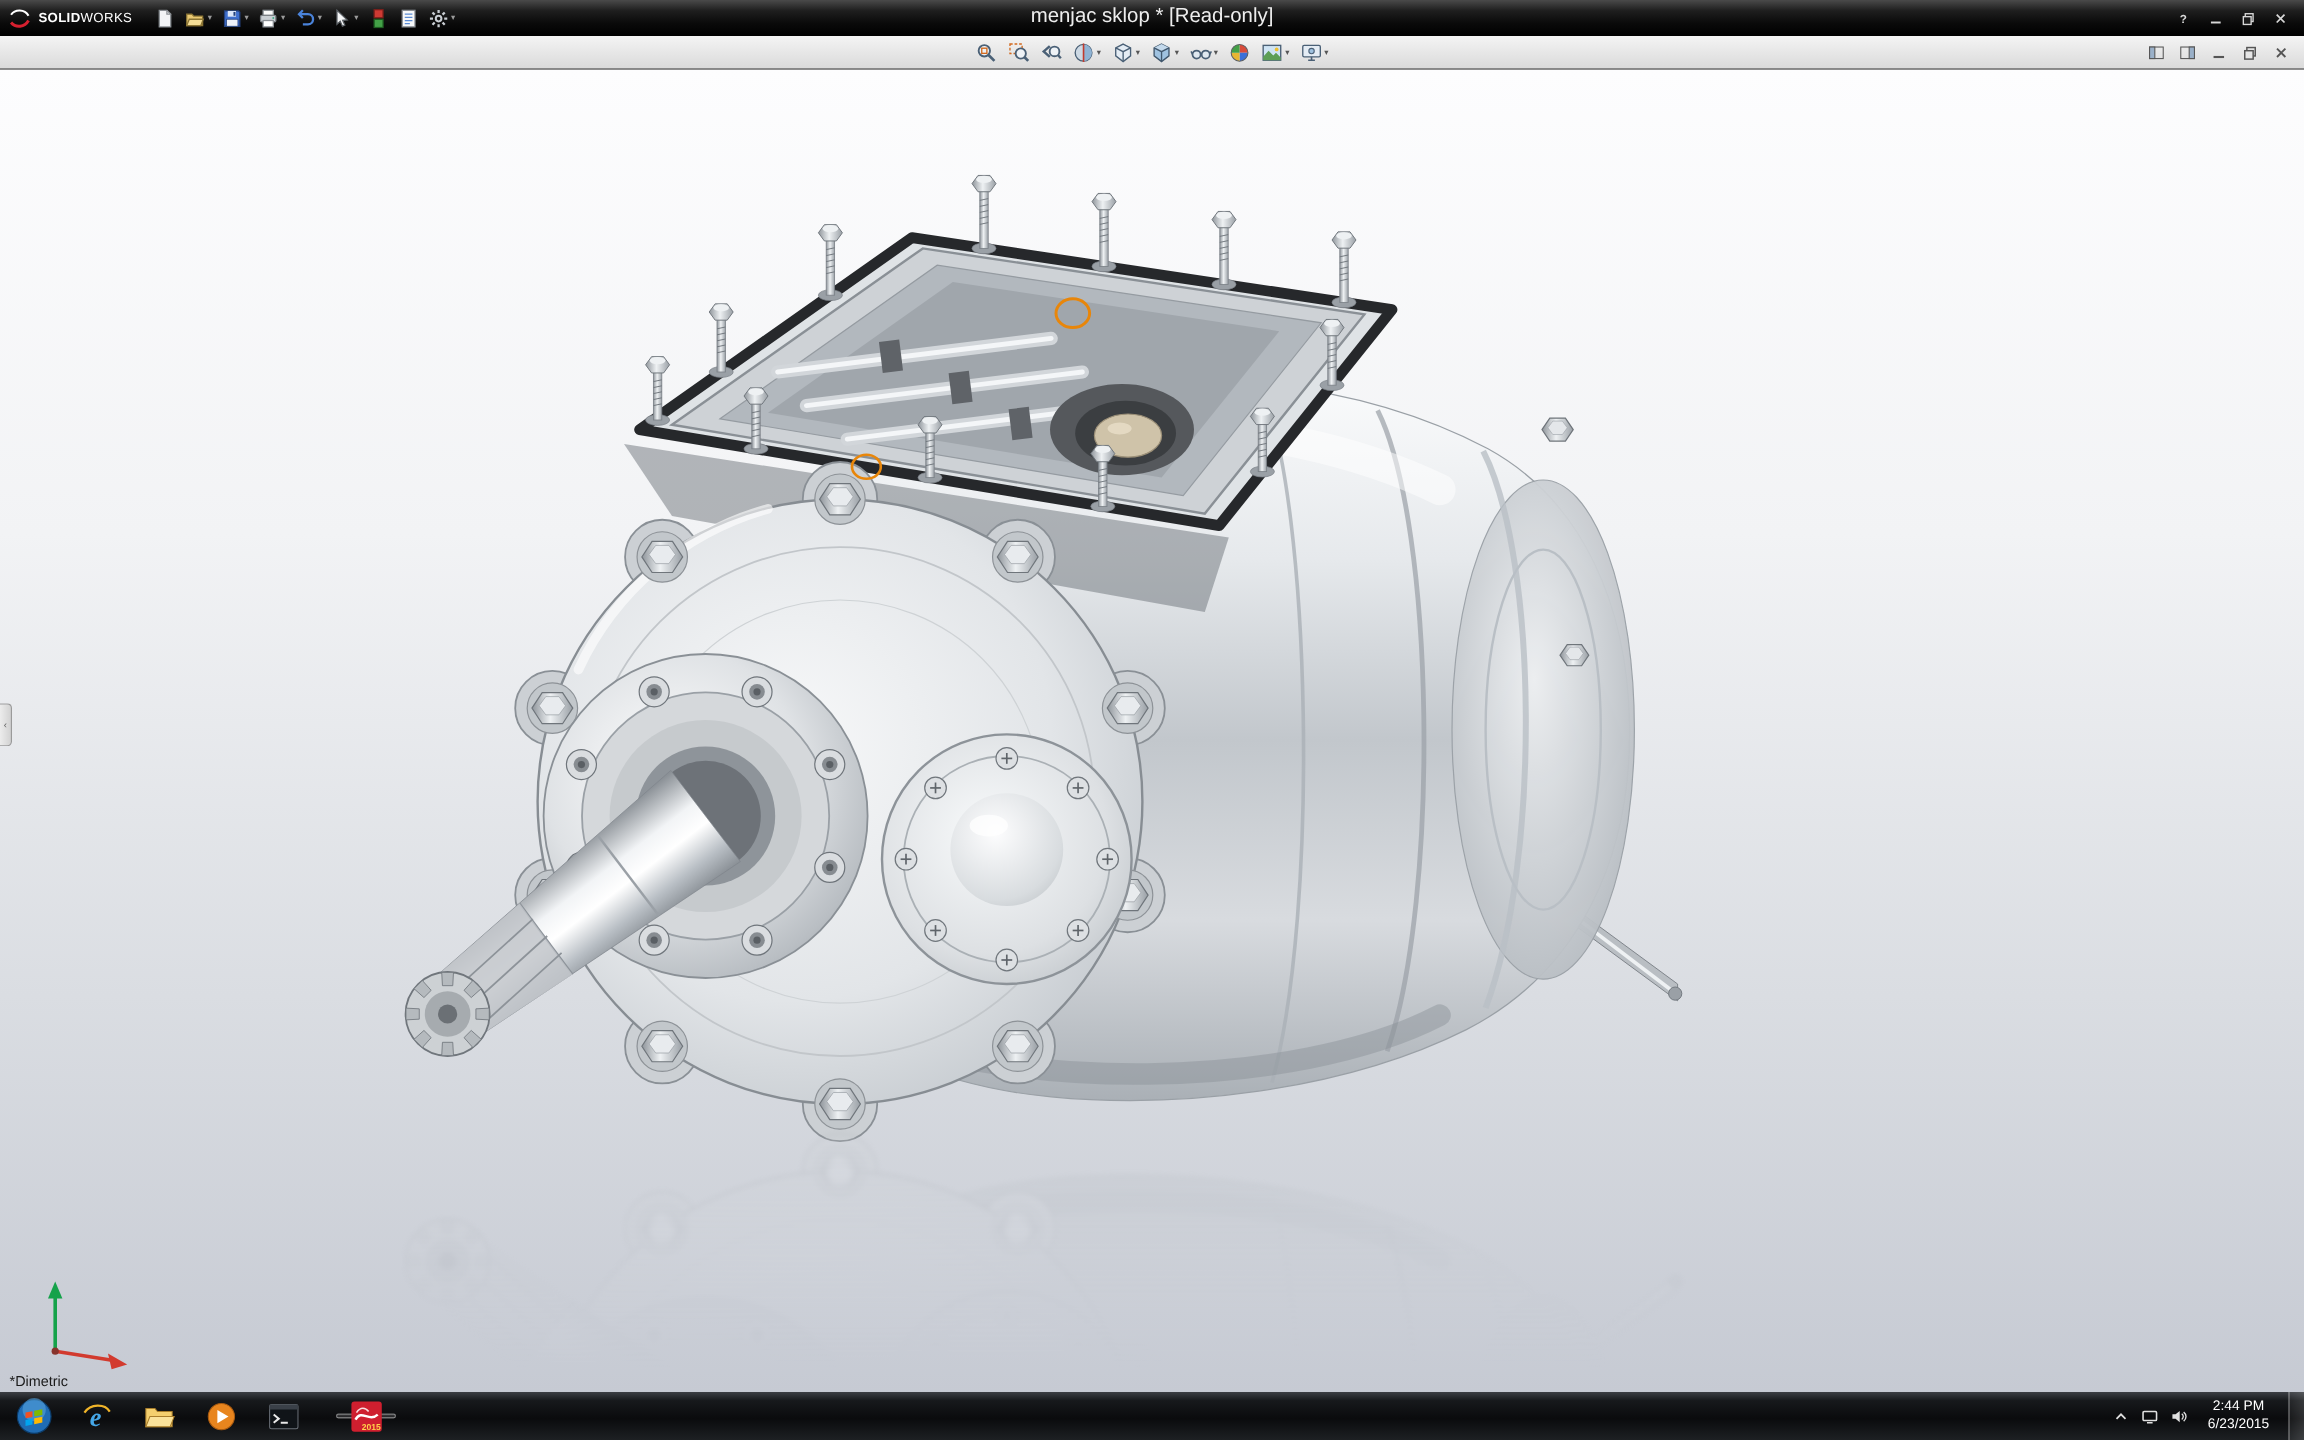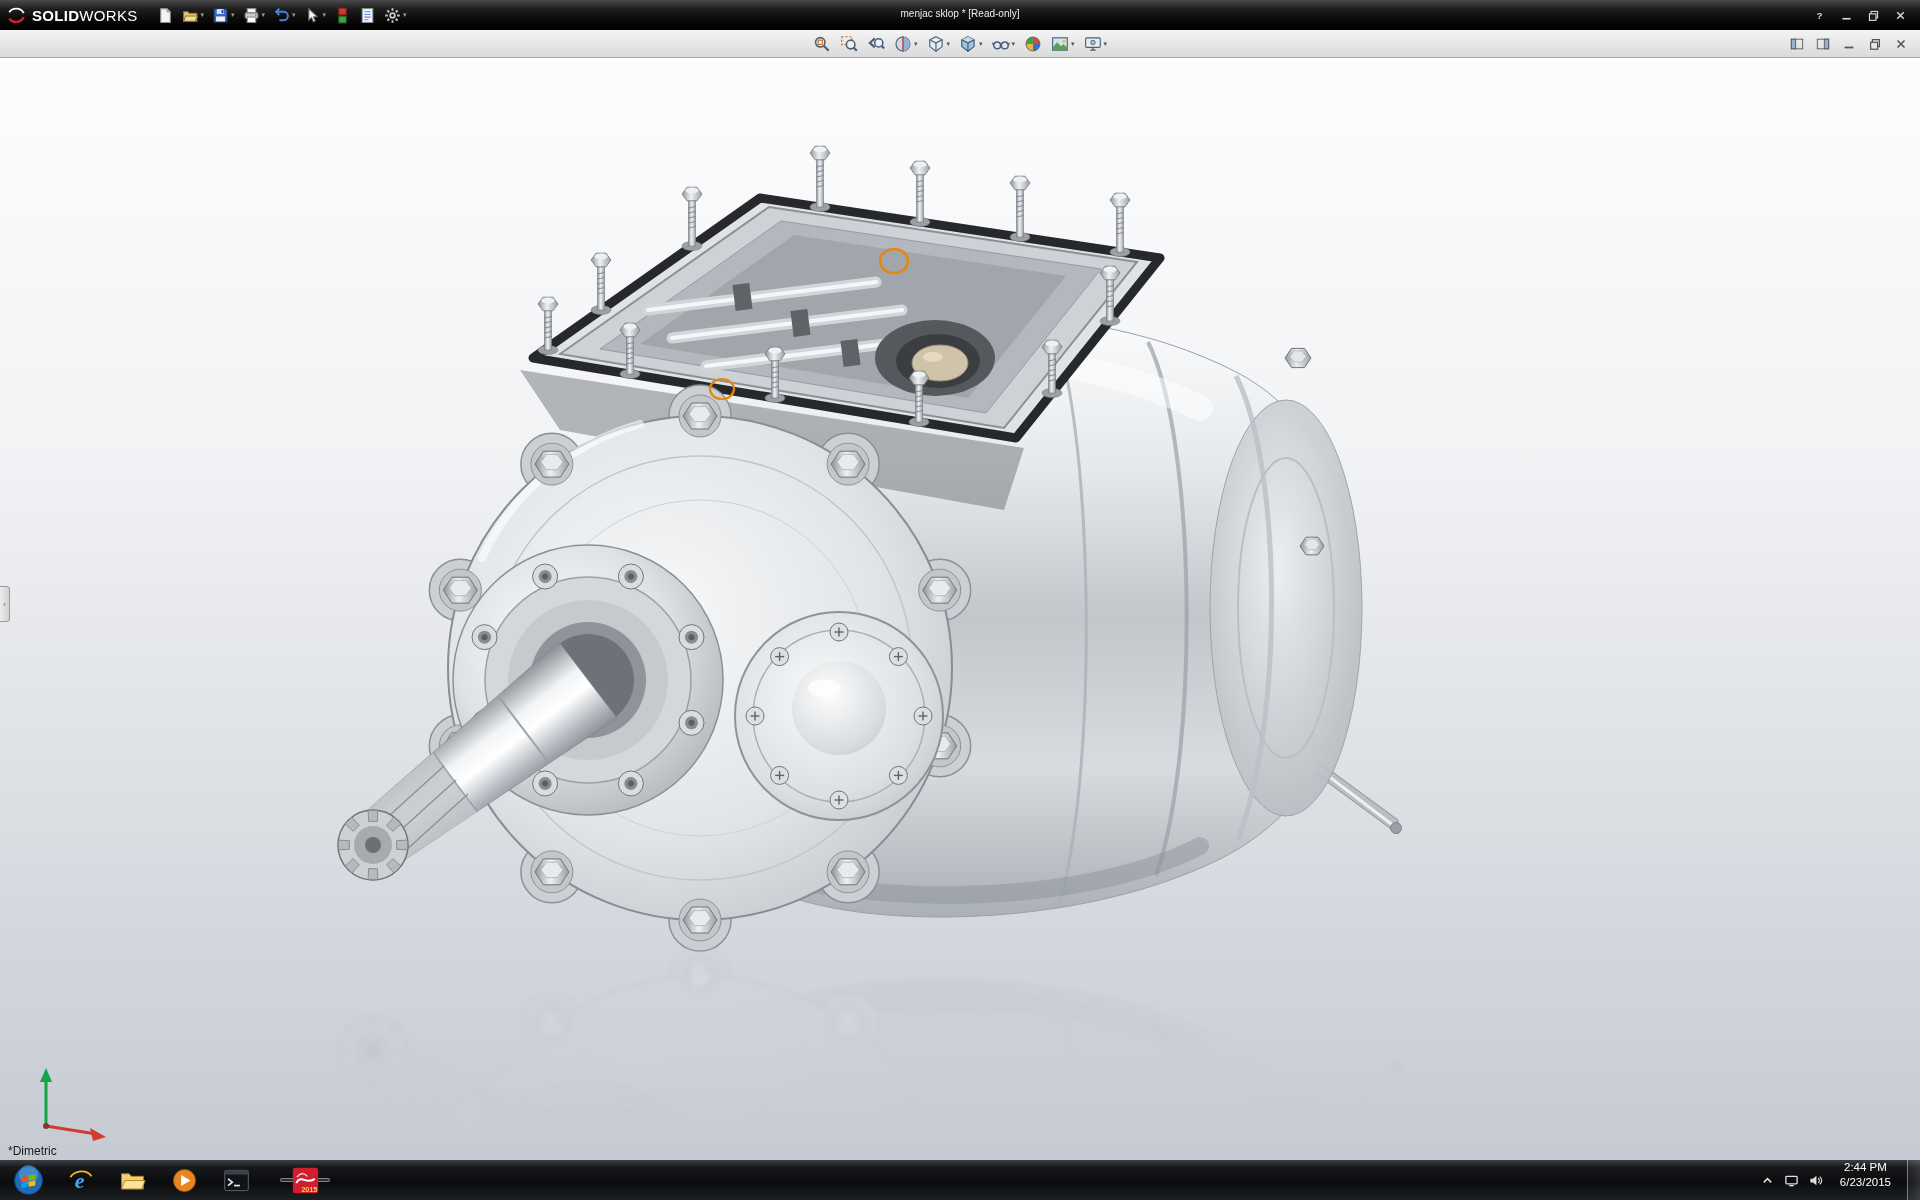--- a/index.html
+++ b/index.html
@@ -5,27 +5,27 @@
   *{margin:0;padding:0;box-sizing:border-box}
   html,body{width:1920px;height:1200px;overflow:hidden;font-family:"Liberation Sans",sans-serif;background:#000}
   #app{position:relative;width:1920px;height:1200px}
 
   
   .titlebar{position:absolute;top:0;left:0;right:0;height:30px;
     background:linear-gradient(180deg,#4a4a4a 0%,#1e1e1e 30%,#0a0a0a 65%,#000 100%);
     display:flex;align-items:center;z-index:6}
   .brand{display:flex;align-items:center;gap:5px;padding:0 16px 0 6px;height:100%}
   .brand .mark svg{width:21px;height:21px;display:block}
-  .brand-text{font-size:15px;color:#fff;letter-spacing:.3px}
+  .brand-text{font-size:11px;color:#fff;letter-spacing:.3px}
   .tb-tools{display:flex;align-items:center;gap:2px}
   .tb-btn{display:inline-flex;align-items:center;height:24px;padding:0 3px;border-radius:2px;cursor:default}
   .tb-btn .ico svg{width:17px;height:17px;display:block}
   .caret{font-size:7px;color:#9b9b9b;margin-left:2px}
   .tb-title{position:absolute;left:50%;top:0;height:26px;transform:translateX(-50%);
-    display:flex;align-items:center;color:#ededed;font-size:10px;white-space:nowrap}
+    display:flex;align-items:center;color:#ededed;font-size:17px;white-space:nowrap}
   .tb-right{margin-left:auto;display:flex;align-items:center;padding-right:6px}
   .win-btn{width:27px;height:22px;display:flex;align-items:center;justify-content:center}
   .win-btn svg{width:13px;height:13px;display:block}
 
   
   .headsup{position:absolute;top:30px;left:0;right:0;height:28px;
     background:linear-gradient(#f4f4f4,#dadada);border-bottom:1px solid #a8a8a8;z-index:5}
   .hu-tools{position:absolute;left:50%;top:0;transform:translateX(-50%);height:28px;display:flex;align-items:center;gap:3px}
   .hu-btn{display:inline-flex;align-items:center;height:24px;padding:0 3px;border-radius:2px}
   .hu-btn .ico svg{width:18px;height:18px;display:block}
@@ -46,21 +46,21 @@
   
   .taskbar{position:absolute;left:0;right:0;bottom:0;height:40px;
     background:linear-gradient(180deg,#3c3f44 0%,#17191c 18%,#0a0b0d 55%,#1d2023 100%);
     display:flex;align-items:stretch;z-index:6}
   .tk-items{display:flex;align-items:stretch;padding-left:2px}
   .tk-btn{width:52px;display:flex;align-items:center;justify-content:center}
   .tk-btn .ico svg{width:27px;height:27px;display:block}
   .tk-btn.start .ico svg{width:31px;height:31px}
   .tk-btn.active{background:linear-gradient(180deg,rgba(255,255,255,.28),rgba(255,255,255,.08) 45%,rgba(255,255,255,.16));
     border:1px solid rgba(255,255,255,.4);border-radius:3px;margin:18px;width:50px}
-  .tray{margin-left:auto;display:flex;align-items:flex-start;gap:2px}
+  .tray{margin-left:auto;display:flex;align-items:center;gap:2px}
   .tray-btn{width:24px;height:40px;display:flex;align-items:center;justify-content:center}
   .tray-btn .ico svg{width:15px;height:15px;display:block}
   .clock{color:#fff;font-size:11.5px;line-height:1.3;text-align:center;padding:0 10px;cursor:default}
   .show-desktop{width:13px;height:40px;margin-left:4px;border-left:1px solid rgba(255,255,255,.35);
     background:linear-gradient(90deg,rgba(255,255,255,.06),rgba(255,255,255,.14))}
 </style>
 </head>
 <body>
 
 <div id="app">

